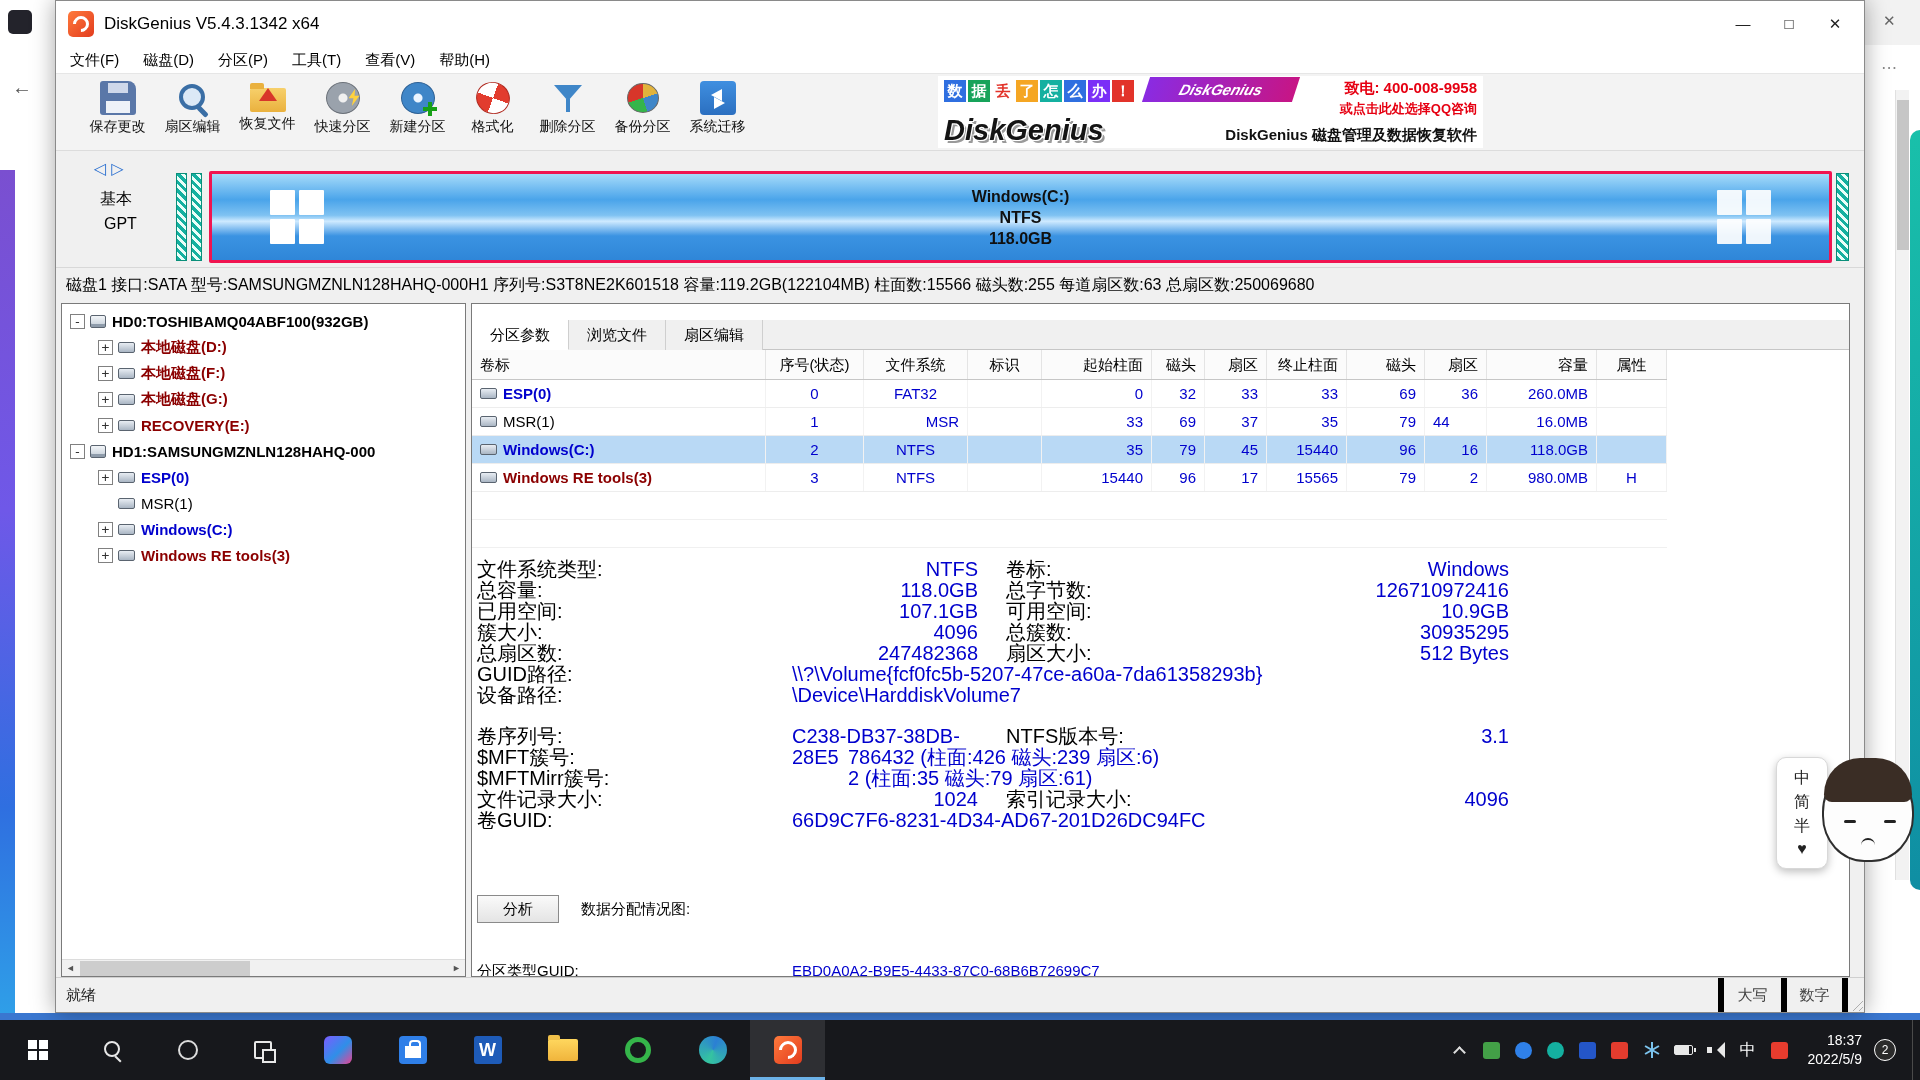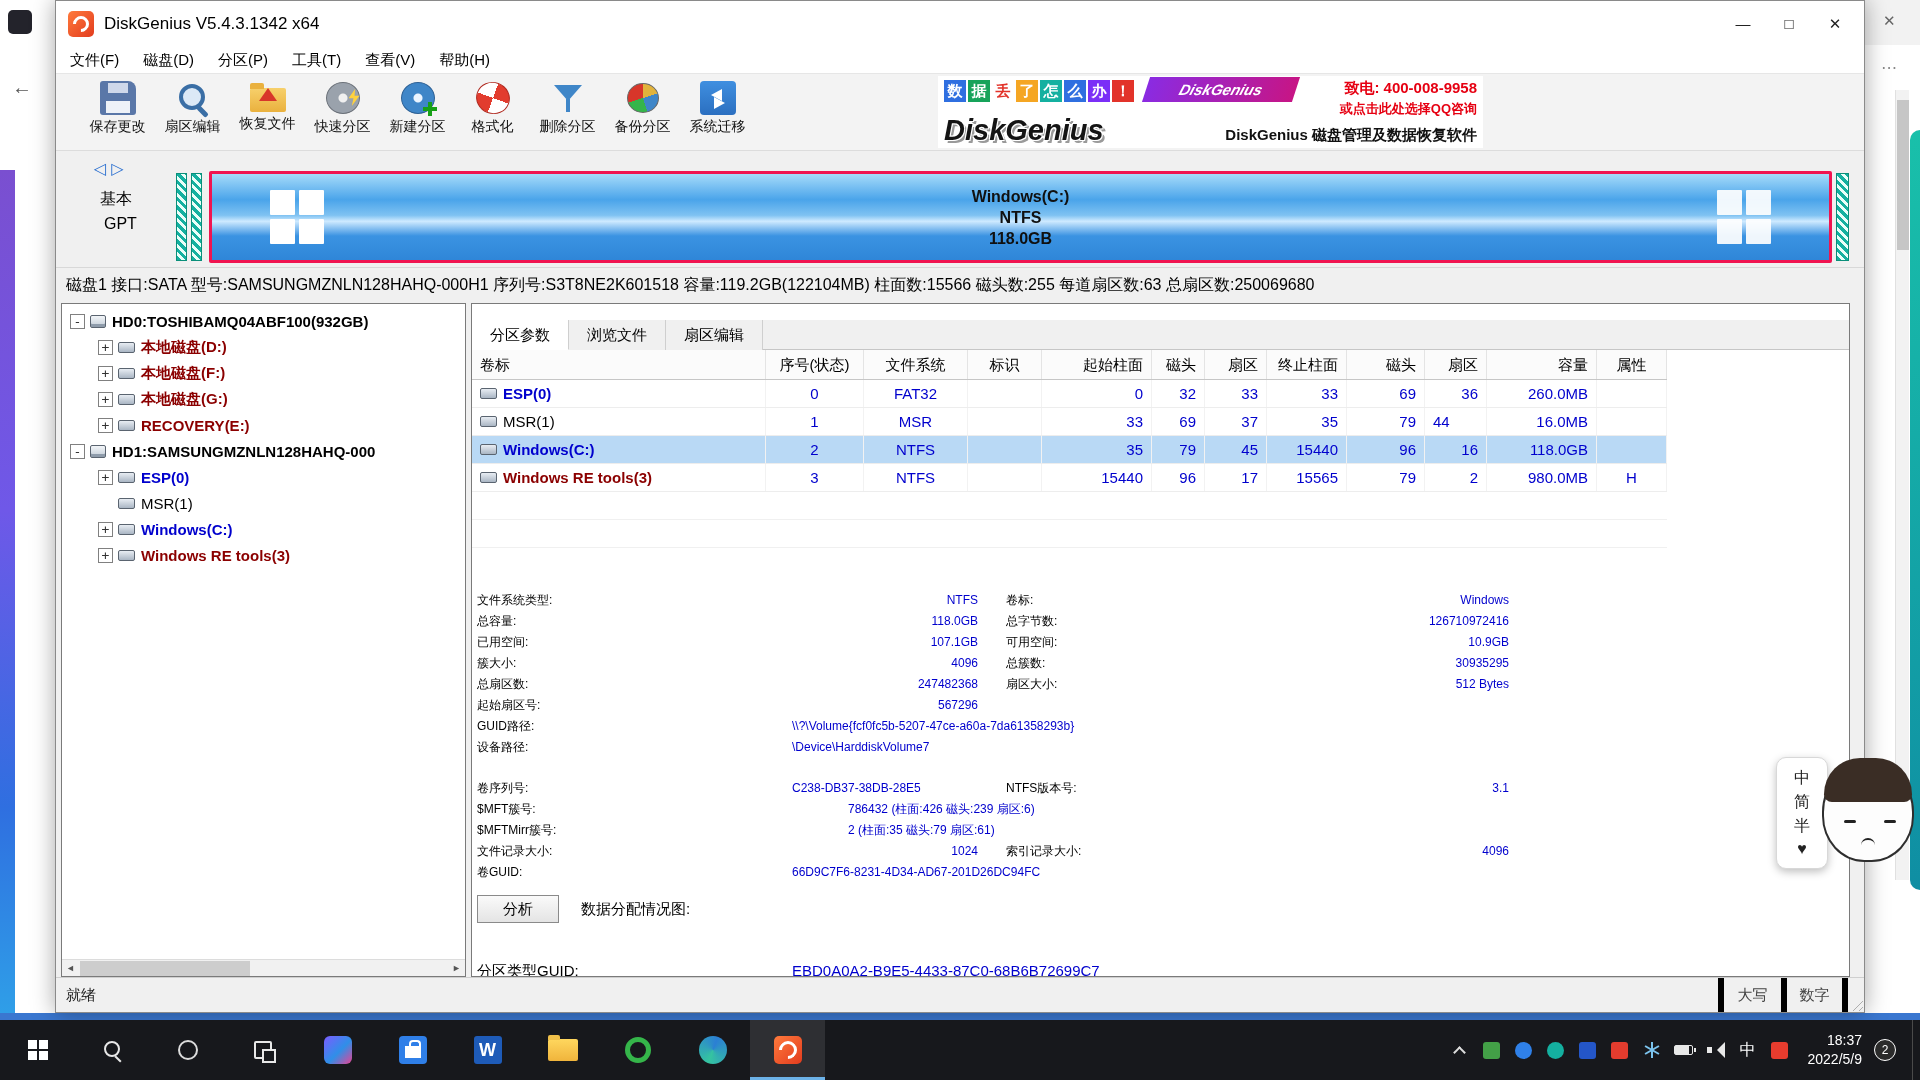--- a/index.html
+++ b/index.html
@@ -105,21 +105,21 @@
 .tab{height:30px;line-height:29px;padding:0 18px;font-size:15px;color:#000;border-right:1px solid #cfcfcf;background:#f0f0f0;}
 .tab.active{background:#fff;border-bottom:1px solid #fff;}
 .trh{display:flex;height:30px;border-bottom:1px solid #c6c6c6;background:#fbfbfb;width:1195px;}
 .th{line-height:30px;font-size:15px;color:#000;border-right:1px solid #e4e4e4;padding:0 8px;flex:none;}
 .trr{display:flex;height:28px;border-bottom:1px solid #ededed;width:1195px;}
 .trr.sel{background:#b9d9f5;}
 .td{line-height:28px;font-size:15px;color:#0000cd;border-right:1px solid #f2f2f2;padding:0 8px;flex:none;overflow:hidden;}
 .td.name{display:flex;align-items:center;color:inherit;}
 .fill{border-bottom:1px solid #f0f0f0;height:28px;width:1195px;}
 
-.details{position:absolute;left:5px;top:286px;font-size:12px;}
+.details{position:absolute;left:5px;top:255px;font-size:20px;}
 .drow{display:flex;height:21px;line-height:21px;}
 .dspacer{height:20px;}
 .dl{width:315px;color:#000;flex:none;}
 .dl2{width:203px;}
 .dv1{width:186px;text-align:right;color:#0000cd;flex:none;}
 .dv1.la{text-align:left;}
 .dgap{width:28px;flex:none;}
 .dv2{width:300px;text-align:right;color:#0000cd;flex:none;}
 .dwide{color:#0000cd;}
 .dwide.ind{padding-left:56px;}
@@ -412,21 +412,21 @@
             <div class="td" style="width: 62px; text-align: right;">36</div>
             <div class="td" style="width: 110px; text-align: right;">260.0MB</div>
             <div class="td" style="width: 70px; text-align: center;"></div>
           </div>
           <div class="trr">
             <div class="td name" style="width: 294px;">
               <span class="pglyph"></span>
               <span class="c-black">MSR(1)</span>
             </div>
             <div class="td" style="width: 98px; text-align: center;">1</div>
-            <div class="td" style="width: 104px; text-align: center;">MSR</div>
+            <div class="td" style="width: 104px; text-align: right;">MSR</div>
             <div class="td" style="width: 74px; text-align: center;"></div>
             <div class="td" style="width: 110px; text-align: right;">33</div>
             <div class="td" style="width: 53px; text-align: right;">69</div>
             <div class="td" style="width: 62px; text-align: right;">37</div>
             <div class="td" style="width: 80px; text-align: right;">35</div>
             <div class="td" style="width: 78px; text-align: right;">79</div>
             <div class="td" style="width: 62px; ">44</div>
             <div class="td" style="width: 110px; text-align: right;">16.0MB</div>
             <div class="td" style="width: 70px; text-align: center;"></div>
           </div>
@@ -497,27 +497,20 @@
             <div class="dv2">30935295</div>
           </div>
           <div class="drow">
             <div class="dl">总扇区数:</div>
             <div class="dv1">247482368</div>
             <div class="dgap"></div>
             <div class="dl dl2">扇区大小:</div>
             <div class="dv2">512 Bytes</div>
           </div>
           <div class="drow">
-            <div class="dl">起始扇区号:</div>
-            <div class="dv1">567296</div>
-            <div class="dgap"></div>
-            <div class="dl dl2"></div>
-            <div class="dv2"></div>
-          </div>
-          <div class="drow">
             <div class="dl">GUID路径:</div>
             <div class="dwide">\\?\Volume{fcf0fc5b-5207-47ce-a60a-7da61358293b}</div>
           </div>
           <div class="drow">
             <div class="dl">设备路径:</div>
             <div class="dwide">\Device\HarddiskVolume7</div>
           </div>
           <div class="dspacer"></div>
           <div class="drow">
             <div class="dl">卷序列号:</div>

